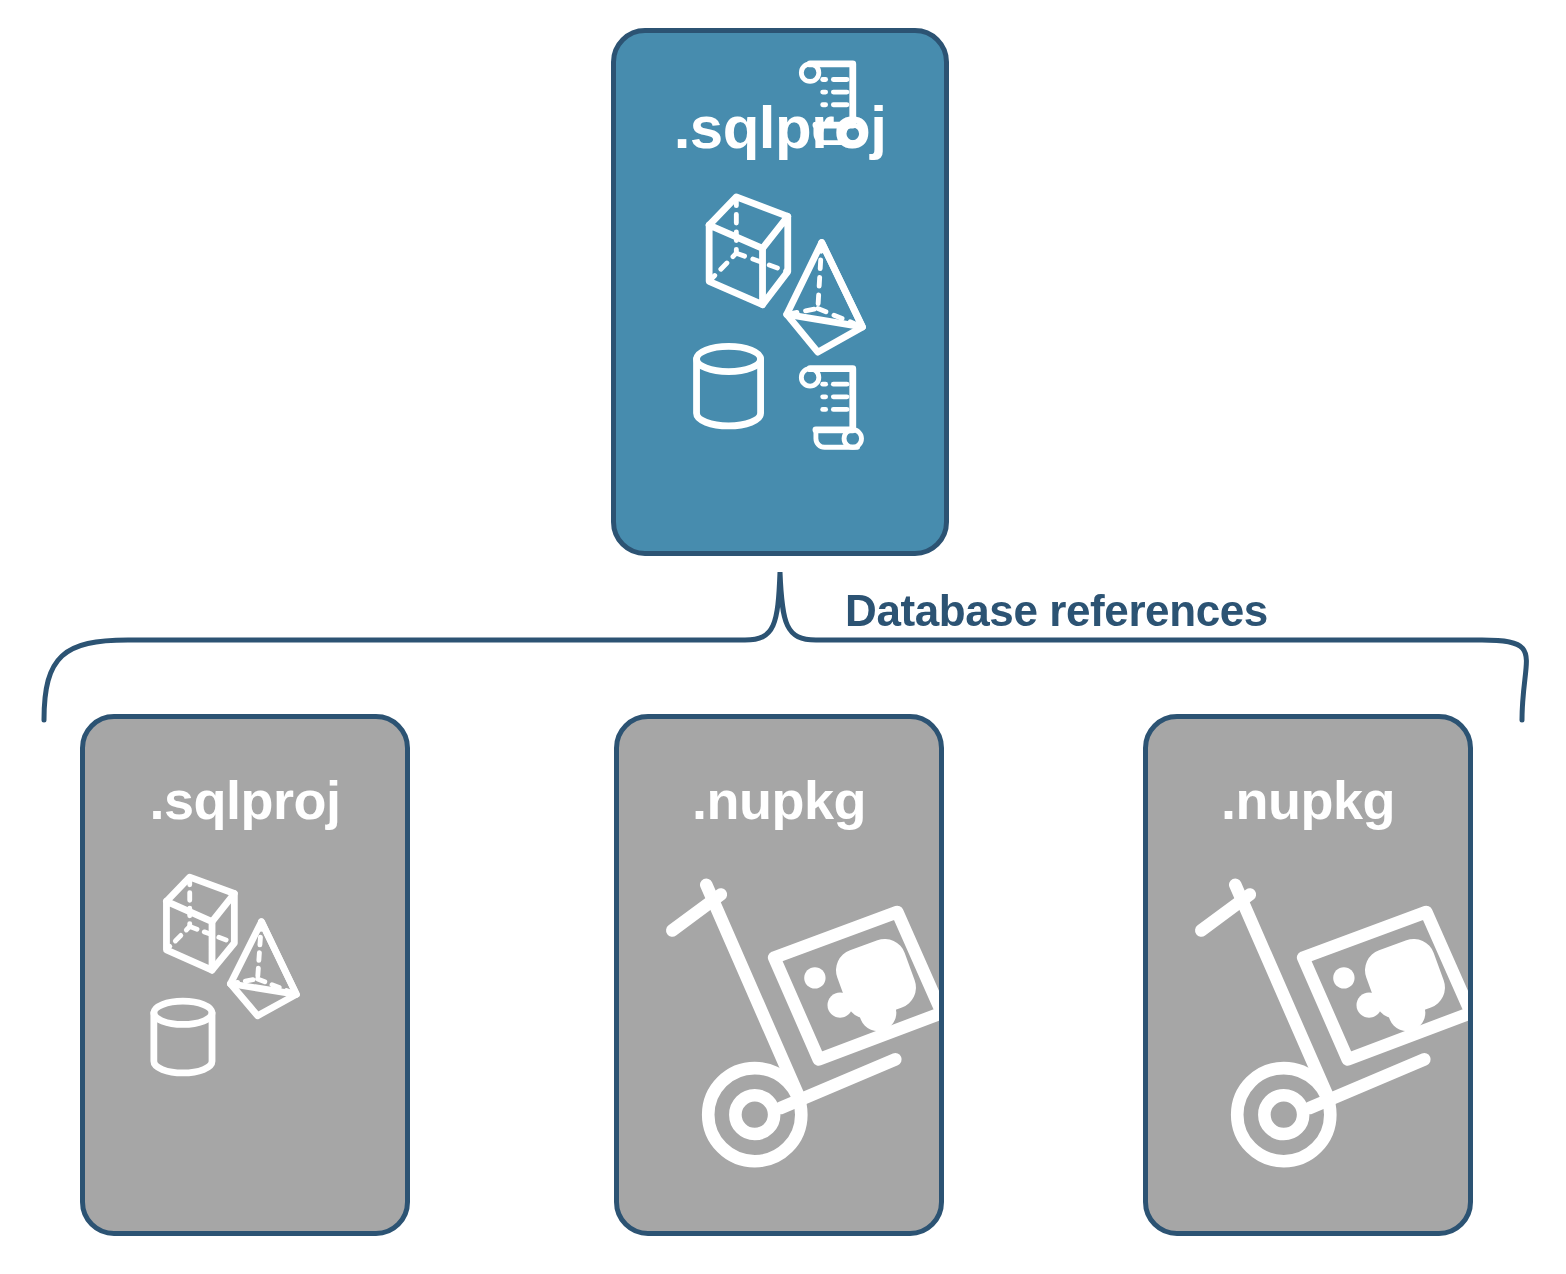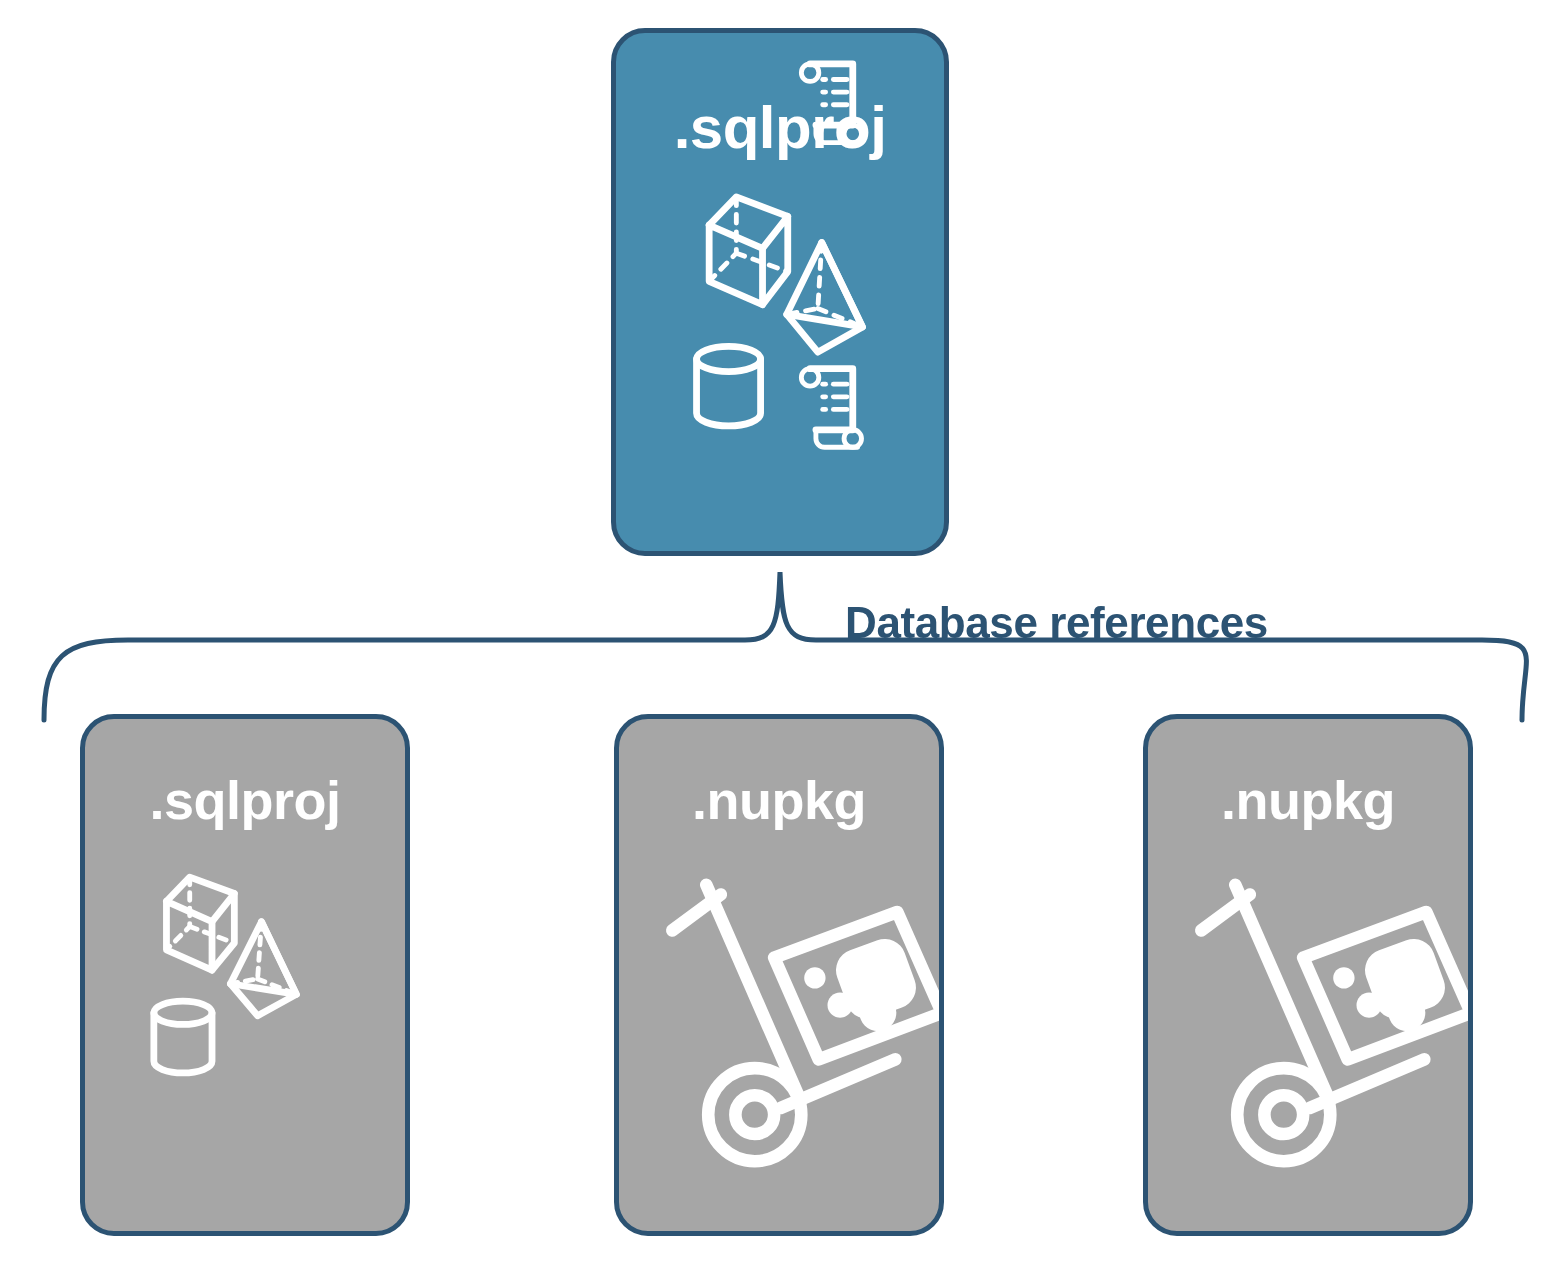--- a/index.html
+++ b/index.html
@@ -74,21 +74,20 @@
   }
   #bracket-label {
     position: absolute;
     left: 845px;
     top: 586px;
     font-size: 44px;
     font-weight: bold;
     color: #2C5373;
     letter-spacing: -0.4px;
     white-space: nowrap;
-    margin-top: 12px;
   }
 </style>
 </head>
 <body>
 
 <div id="stage">
 
   <div class="card" id="card-top">
     <div class="card-title">.sqlproj</div>
 

